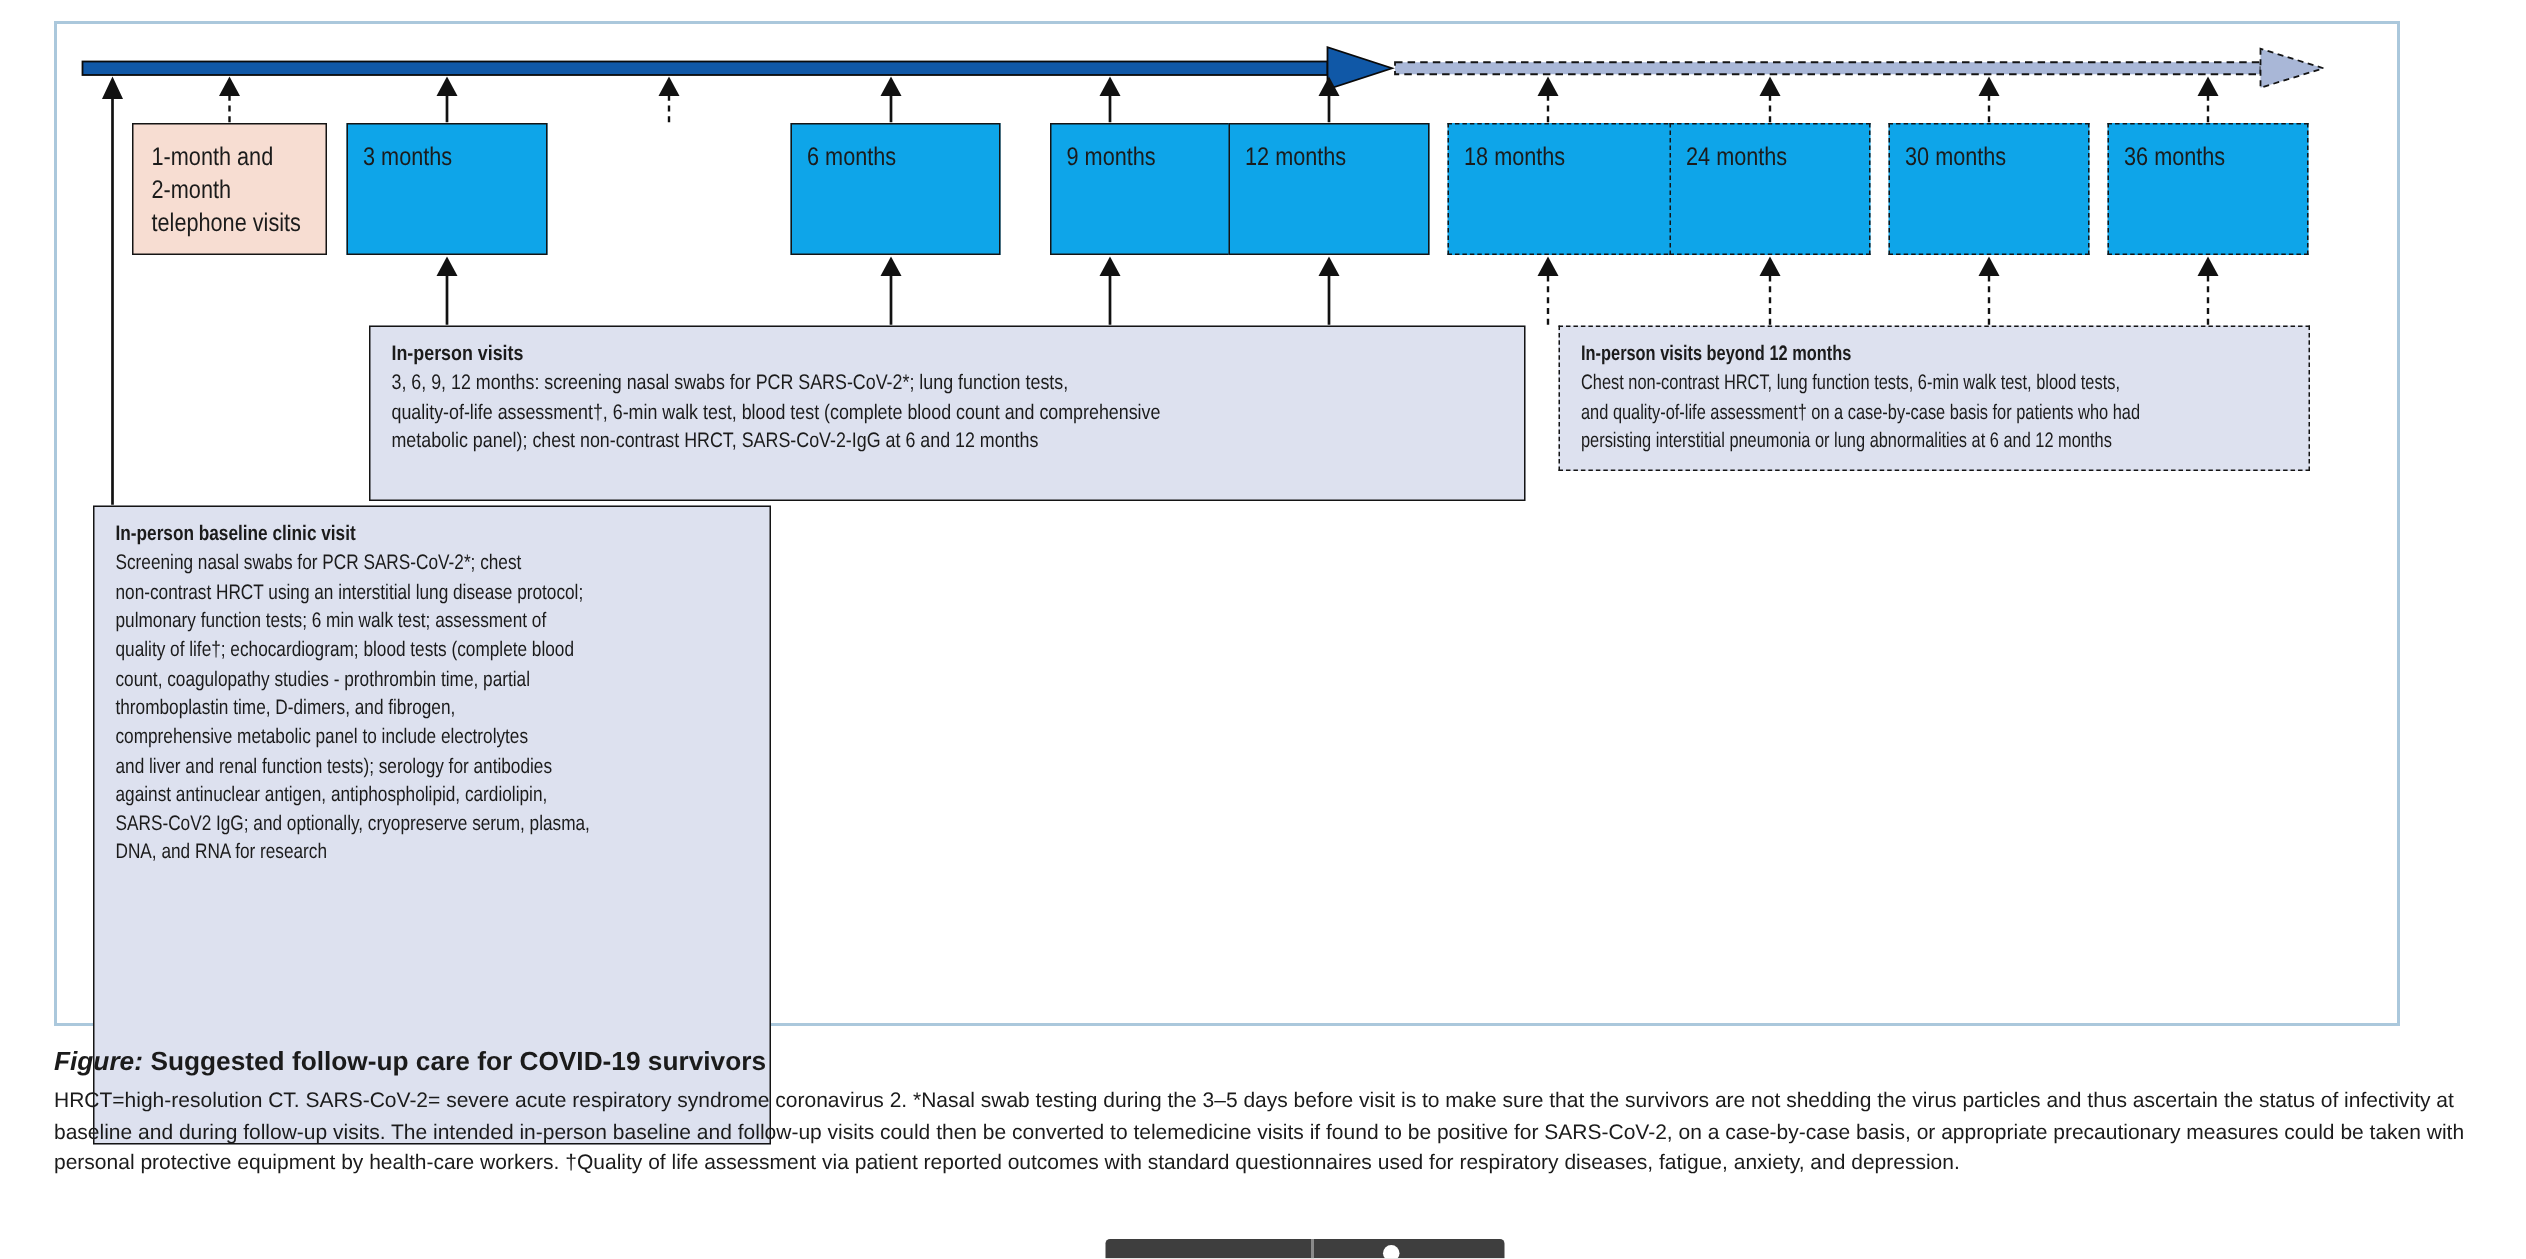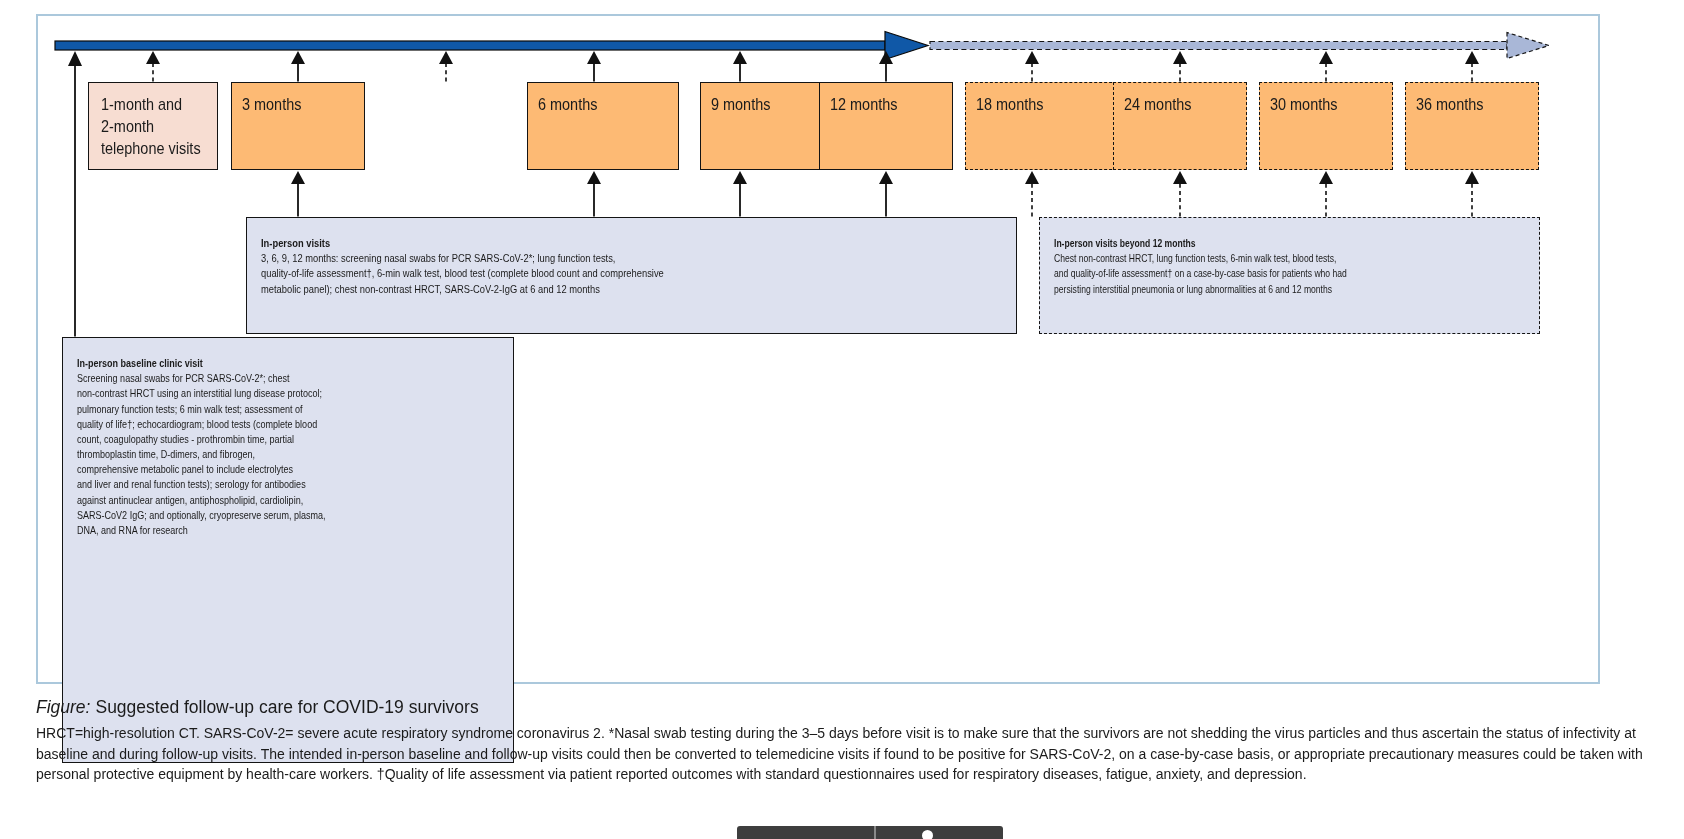--- a/index.html
+++ b/index.html
@@ -1,33 +1,33 @@
 <!DOCTYPE html>
 <html><head>
 <meta charset="utf-8">
 <style>
   html,body{margin:0;padding:0;background:#fff;}
   #canvas{position:relative;width:1684px;height:839px;background:#ffffff;overflow:hidden;
           font-family:"Liberation Sans",sans-serif;color:#1b1b1b;}
   .frame{position:absolute;left:36px;top:14px;width:1560px;height:666px;border:2px solid #abc8dc;background:#fff;z-index:0;}
   svg.arrows{position:absolute;left:0;top:0;z-index:1;pointer-events:none;}
-  .mbox{position:absolute;top:82px;height:88px;box-sizing:border-box;background:#fdba74;
+  .mbox{position:absolute;top:82px;height:88px;box-sizing:border-box;background:#0ea5e9;
         border:1.5px solid #141414;padding:11px 8px 0 10px;font-size:17px;line-height:1.3;
         white-space:pre-line;z-index:2;overflow:hidden;}
   .mbox.pink{background:#f7ddd2;padding-left:12px;}
   .mbox.dashedb{border-style:dashed;}
   .cx85{transform:scaleX(.85);transform-origin:0 0;width:117.6%;}
   .cx82{transform:scaleX(.82);transform-origin:0 0;width:121.9%;}
   .cx78{transform:scaleX(.78);transform-origin:0 0;width:128.2%;}
   .desc{position:absolute;box-sizing:border-box;background:#dde1ef;border:1.5px solid #141414;
-        padding:18px 14px;font-size:11px;line-height:1.38;z-index:2;overflow:hidden;}
+        padding:8px 14px;font-size:14px;line-height:1.38;z-index:2;overflow:hidden;}
   .desc.dashedb{border-style:dashed;}
   .desc-title{font-weight:bold;white-space:pre-line;}
   .desc-body{white-space:pre-line;}
-  .caption{position:absolute;left:36px;top:697px;font-size:17.5px;font-weight:normal;z-index:2;}
+  .caption{position:absolute;left:36px;top:697px;font-size:17.5px;font-weight:bold;z-index:2;}
   .cap-prefix{font-style:italic;margin-right:5px;}
   .footnote{position:absolute;left:36px;top:723px;width:1612px;font-size:14px;line-height:1.48;z-index:2;}
   .overlay-bar{position:absolute;left:737px;top:826px;width:266px;height:13px;background:#3e3e3e;
                border-radius:3px 3px 0 0;z-index:5;}
   .overlay-divider{position:absolute;left:137px;top:0;width:2px;height:13px;background:#8a8a8a;}
   .overlay-dot{position:absolute;left:185px;top:4px;width:11px;height:11px;border-radius:50%;background:#fff;}
 </style>
 </head>
 <body>
 
@@ -92,38 +92,38 @@
         <polygon points="1319,184 1333,184 1326,171"></polygon>
       <line x1="1472" y1="216.5" x2="1472" y2="183" stroke="#111" stroke-width="1.6" stroke-dasharray="4 3.2"></line>
         <polygon points="1465,184 1479,184 1472,171"></polygon>
     </g>
   </svg>
 
   <div class="mbox pink" style="left:88px;width:130px"><div class="cx85">1-month and
 2-month
 telephone visits</div></div>
   <div class="mbox" style="left:231px;width:134px"><div class="cx85">3 months</div></div>
-  <div class="mbox" style="left:527px;width:152px"><div class="cx85">6 months</div></div>
+  <div class="mbox" style="left:527px;width:140px"><div class="cx85">6 months</div></div>
   <div class="mbox" style="left:700px;width:134px"><div class="cx85">9 months</div></div>
   <div class="mbox" style="left:819px;width:134px"><div class="cx85">12 months</div></div>
   <div class="mbox dashedb" style="left:965px;width:162px"><div class="cx85">18 months</div></div>
   <div class="mbox dashedb" style="left:1113px;width:134px"><div class="cx85">24 months</div></div>
   <div class="mbox dashedb" style="left:1259px;width:134px"><div class="cx85">30 months</div></div>
   <div class="mbox dashedb" style="left:1405px;width:134px"><div class="cx85">36 months</div></div>
 
   <div class="desc" style="left:246px;top:217px;width:771px;height:117px">
     <div class="cx85">
       <div class="desc-title">In-person visits</div>
       <div class="desc-body">3, 6, 9, 12 months: screening nasal swabs for PCR SARS-CoV-2*; lung function tests,
 quality-of-life assessment†, 6-min walk test, blood test (complete blood count and comprehensive
 metabolic panel); chest non-contrast HRCT, SARS-CoV-2-IgG at 6 and 12 months</div>
     </div>
   </div>
 
-  <div class="desc dashedb" style="left:1039px;top:217px;width:501px;height:117px">
+  <div class="desc dashedb" style="left:1039px;top:217px;width:501px;height:97px">
     <div class="cx78">
       <div class="desc-title">In-person visits beyond 12 months</div>
       <div class="desc-body">Chest non-contrast HRCT, lung function tests, 6-min walk test, blood tests,
 and quality-of-life assessment† on a case-by-case basis for patients who had
 persisting interstitial pneumonia or lung abnormalities at 6 and 12 months</div>
     </div>
   </div>
 
   <div class="desc" style="left:62px;top:337px;width:452px;height:426px">
     <div class="cx82">

